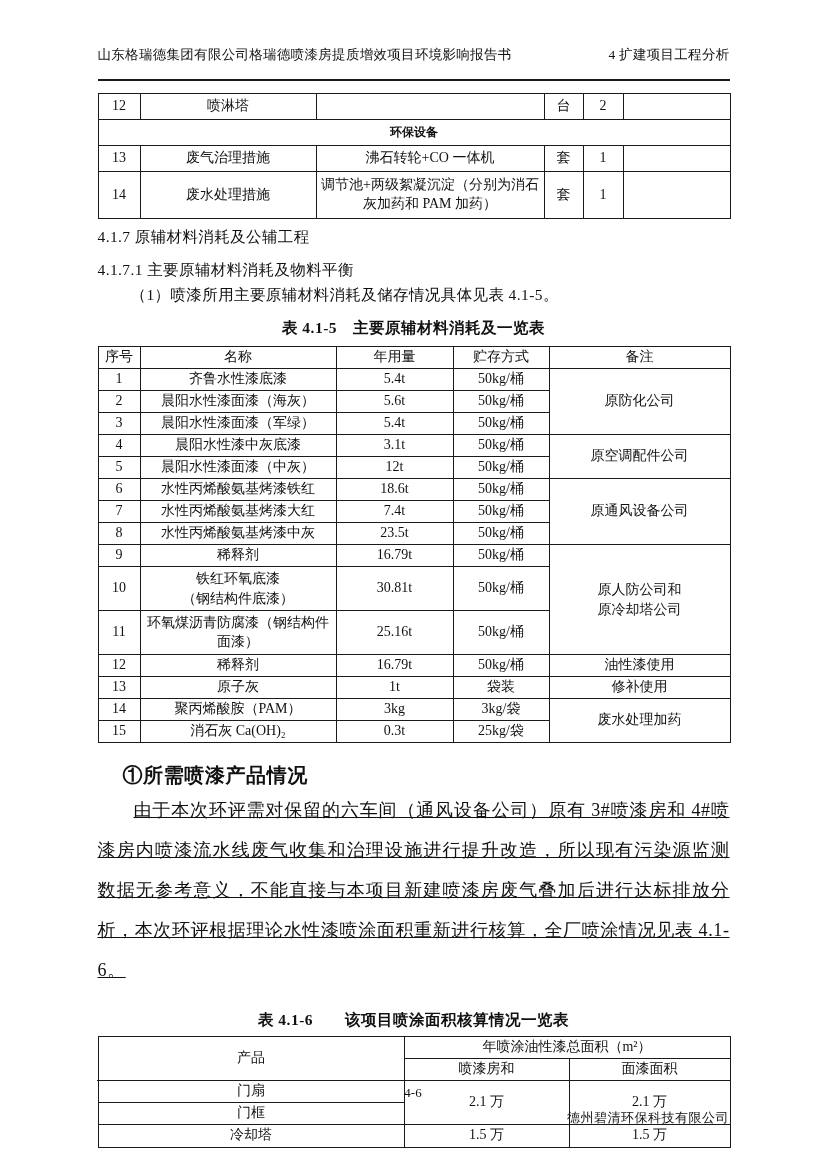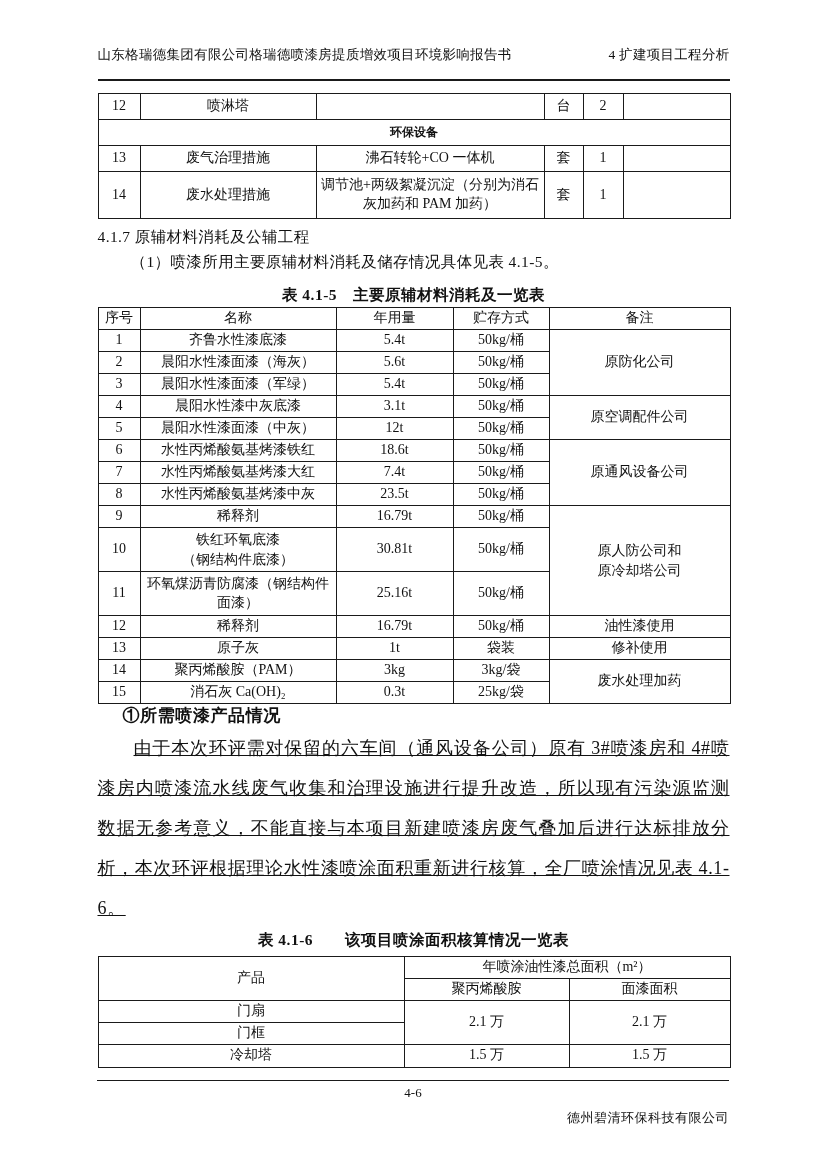--- a/index.html
+++ b/index.html
@@ -50,26 +50,26 @@
   .section-row td { font-weight: bold; font-size: 12px; }
   
   .h1 { font-size: 15.5px; margin-top: 8px; letter-spacing: 0.4px; }
   .h2 { font-size: 15.5px; margin-top: 12px; letter-spacing: 0.4px; }
   .para-indent { font-size: 15.5px; margin-top: 4px; padding-left: 33px; letter-spacing: 0.4px; }
   .table-title {
     font-size: 15.5px;
     font-weight: bold;
     text-align: center;
     margin-top: 12px;
-    margin-bottom: 1px;
+    margin-bottom: 7px;
     letter-spacing: 0.5px;
   }
   .materials-table tr { height: 22px; }
   .materials-table tr.tall2 { height: 44px; }
-  .sub-heading-bold { font-size: 17px; font-weight: bold; margin-top: 0; padding-left: 25px; letter-spacing: 0.6px; }
+  .sub-heading-bold { font-size: 20px; font-weight: bold; margin-top: 19px; padding-left: 25px; letter-spacing: 0.6px; }
   .body-para {
     font-size: 18px;
     line-height: 40px;
     text-align: justify;
     text-indent: 2em;
     letter-spacing: 0.6px;
     margin-top: 1px;
     text-decoration: underline;
   }
   .coating-table tr { height: 19px; }
@@ -144,20 +144,21 @@
       <td>废水处理措施</td>
       <td>调节池+两级絮凝沉淀（分别为消石灰加药和 PAM 加药）</td>
       <td>套</td>
       <td>1</td>
       <td></td>
     </tr>
   </tbody>
     </table>
 
   <div class="h1">4.1.7 原辅材料消耗及公辅工程</div>
+  <div class="h2">4.1.7.1 主要原辅材料消耗及物料平衡</div>
   <div class="para-indent">（1）喷漆所用主要原辅材料消耗及储存情况具体见表 4.1-5。</div>
 
   <div class="table-title">表 4.1-5　主要原辅材料消耗及一览表</div>
   <table class="materials-table">
     <colgroup>
       <col style="width:42px">
         <col style="width:196px">
         <col style="width:117px">
       <col style="width:96px">
         <col style="width:181px">
@@ -272,34 +273,34 @@
       <td>消石灰 Ca(OH)₂</td>
       <td>0.3t</td>
       <td>25kg/袋</td>
     </tr>
   </tbody>
     </table>
 
   <div class="sub-heading-bold">①所需喷漆产品情况</div>
   <div class="body-para">由于本次环评需对保留的六车间（通风设备公司）原有 3#喷漆房和 4#喷漆房内喷漆流水线废气收集和治理设施进行提升改造，所以现有污染源监测数据无参考意义，不能直接与本项目新建喷漆房废气叠加后进行达标排放分析，本次环评根据理论水性漆喷涂面积重新进行核算，全厂喷涂情况见表 4.1-6。</div>
 
-  <div class="table-title" style="margin-top:2px;margin-bottom:5px">表 4.1-6　　该项目喷涂面积核算情况一览表</div>
+  <div class="table-title" style="margin-top:20px;margin-bottom:5px">表 4.1-6　　该项目喷涂面积核算情况一览表</div>
   <table class="coating-table">
     <colgroup>
       <col style="width:306px">
         <col style="width:165px">
         <col style="width:161px">
     </colgroup>
     <tbody>
         <tr>
       <td rowspan="2">产品</td>
       <td colspan="2">年喷涂油性漆总面积（m²）</td>
     </tr>
     <tr>
-      <td>聚丙烯酸胺</td>
+      <td>喷漆房和</td>
       <td>面漆面积</td>
     </tr>
     <tr class="r-leaf">
       <td>门扇</td>
       <td rowspan="2">2.1 万</td>
       <td rowspan="2">2.1 万</td>
     </tr>
     <tr>
       <td>门框</td>
     </tr>

